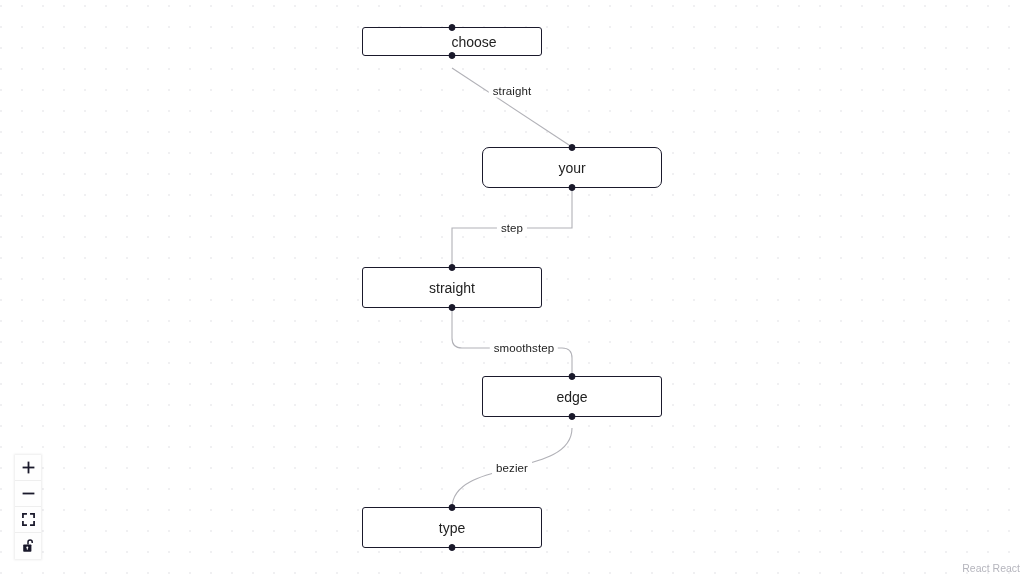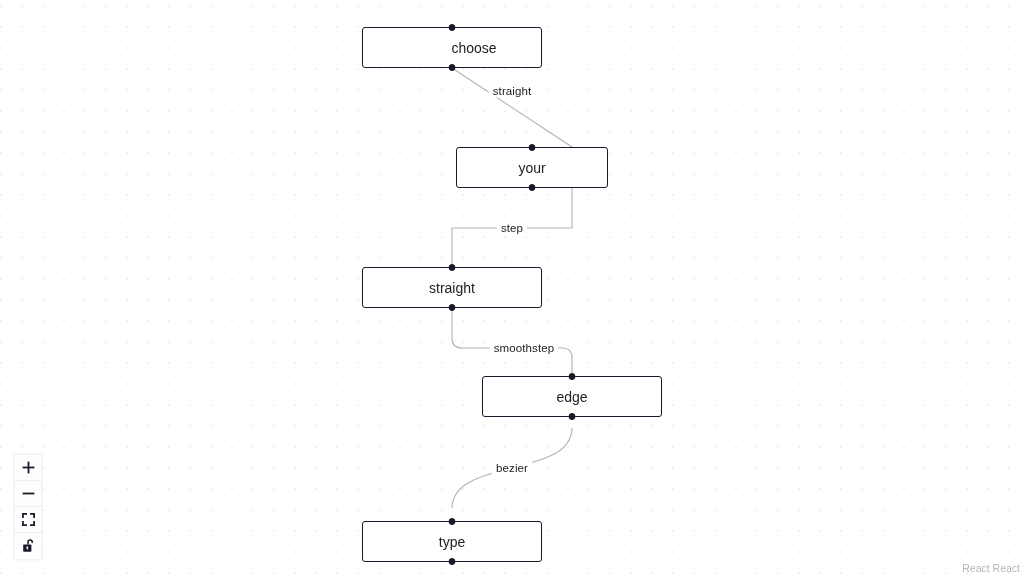--- a/index.html
+++ b/index.html
@@ -139,45 +139,45 @@
     <path class="edge-path" d="M 572,188 L 572,228 L 452,228 L 452,267"></path>
     <path class="edge-path" d="M 452,308 L 452,338 Q 452,348 462,348 L 562,348 Q 572,348 572,358 L 572,387"></path>
     <path class="edge-path" d="M 572,428 C 572,478 452,458 452,508"></path>
   </svg>
 
   <div class="edge-label" style="left: 512px; top: 91px;">straight</div>
   <div class="edge-label" style="left: 512px; top: 228px;">step</div>
   <div class="edge-label" style="left: 512px; top: 348px; margin-left: 12px;">smoothstep</div>
   <div class="edge-label" style="left: 512px; top: 468px;">bezier</div>
 
-  <div class="rf-node" style="left: 362px; top: 27px; width: 180px; height: 41px; padding-left: 44px;">
+  <div class="rf-node" style="left: 362px; top: 27px; width: 180px; height: 29px; padding-left: 44px;">
     <span class="handle target"></span>
     <span class="node-label">choose</span>
     <span class="handle source"></span>
   </div>
 
-  <div class="rf-node" style="left: 456px; top: 147px; width: 152px; height: 41px;">
+  <div class="rf-node" style="left: 482px; top: 147px; width: 180px; height: 41px; border-radius: 7px;">
     <span class="handle target"></span>
     <span class="node-label">your</span>
     <span class="handle source"></span>
   </div>
 
   <div class="rf-node" style="left: 362px; top: 267px; width: 180px; height: 41px;">
     <span class="handle target"></span>
     <span class="node-label">straight</span>
     <span class="handle source"></span>
   </div>
 
   <div class="rf-node" style="left: 482px; top: 376px; width: 180px; height: 41px;">
     <span class="handle target"></span>
     <span class="node-label">edge</span>
     <span class="handle source"></span>
   </div>
 
-  <div class="rf-node" style="left: 362px; top: 507px; width: 180px; height: 41px; margin-top: 14px;">
+  <div class="rf-node" style="left: 362px; top: 507px; width: 180px; height: 41px;">
     <span class="handle target"></span>
     <span class="node-label">type</span>
     <span class="handle source"></span>
   </div>
 
   <div id="controls">
     <button class="ctrl-btn" title="zoom in">
       <svg width="13" height="13" viewBox="0 0 13 13">
         <rect x="5.6" y="0.6" width="1.8" height="11.8" fill="#1a192b"></rect>
         <rect x="0.6" y="5.6" width="11.8" height="1.8" fill="#1a192b"></rect>

